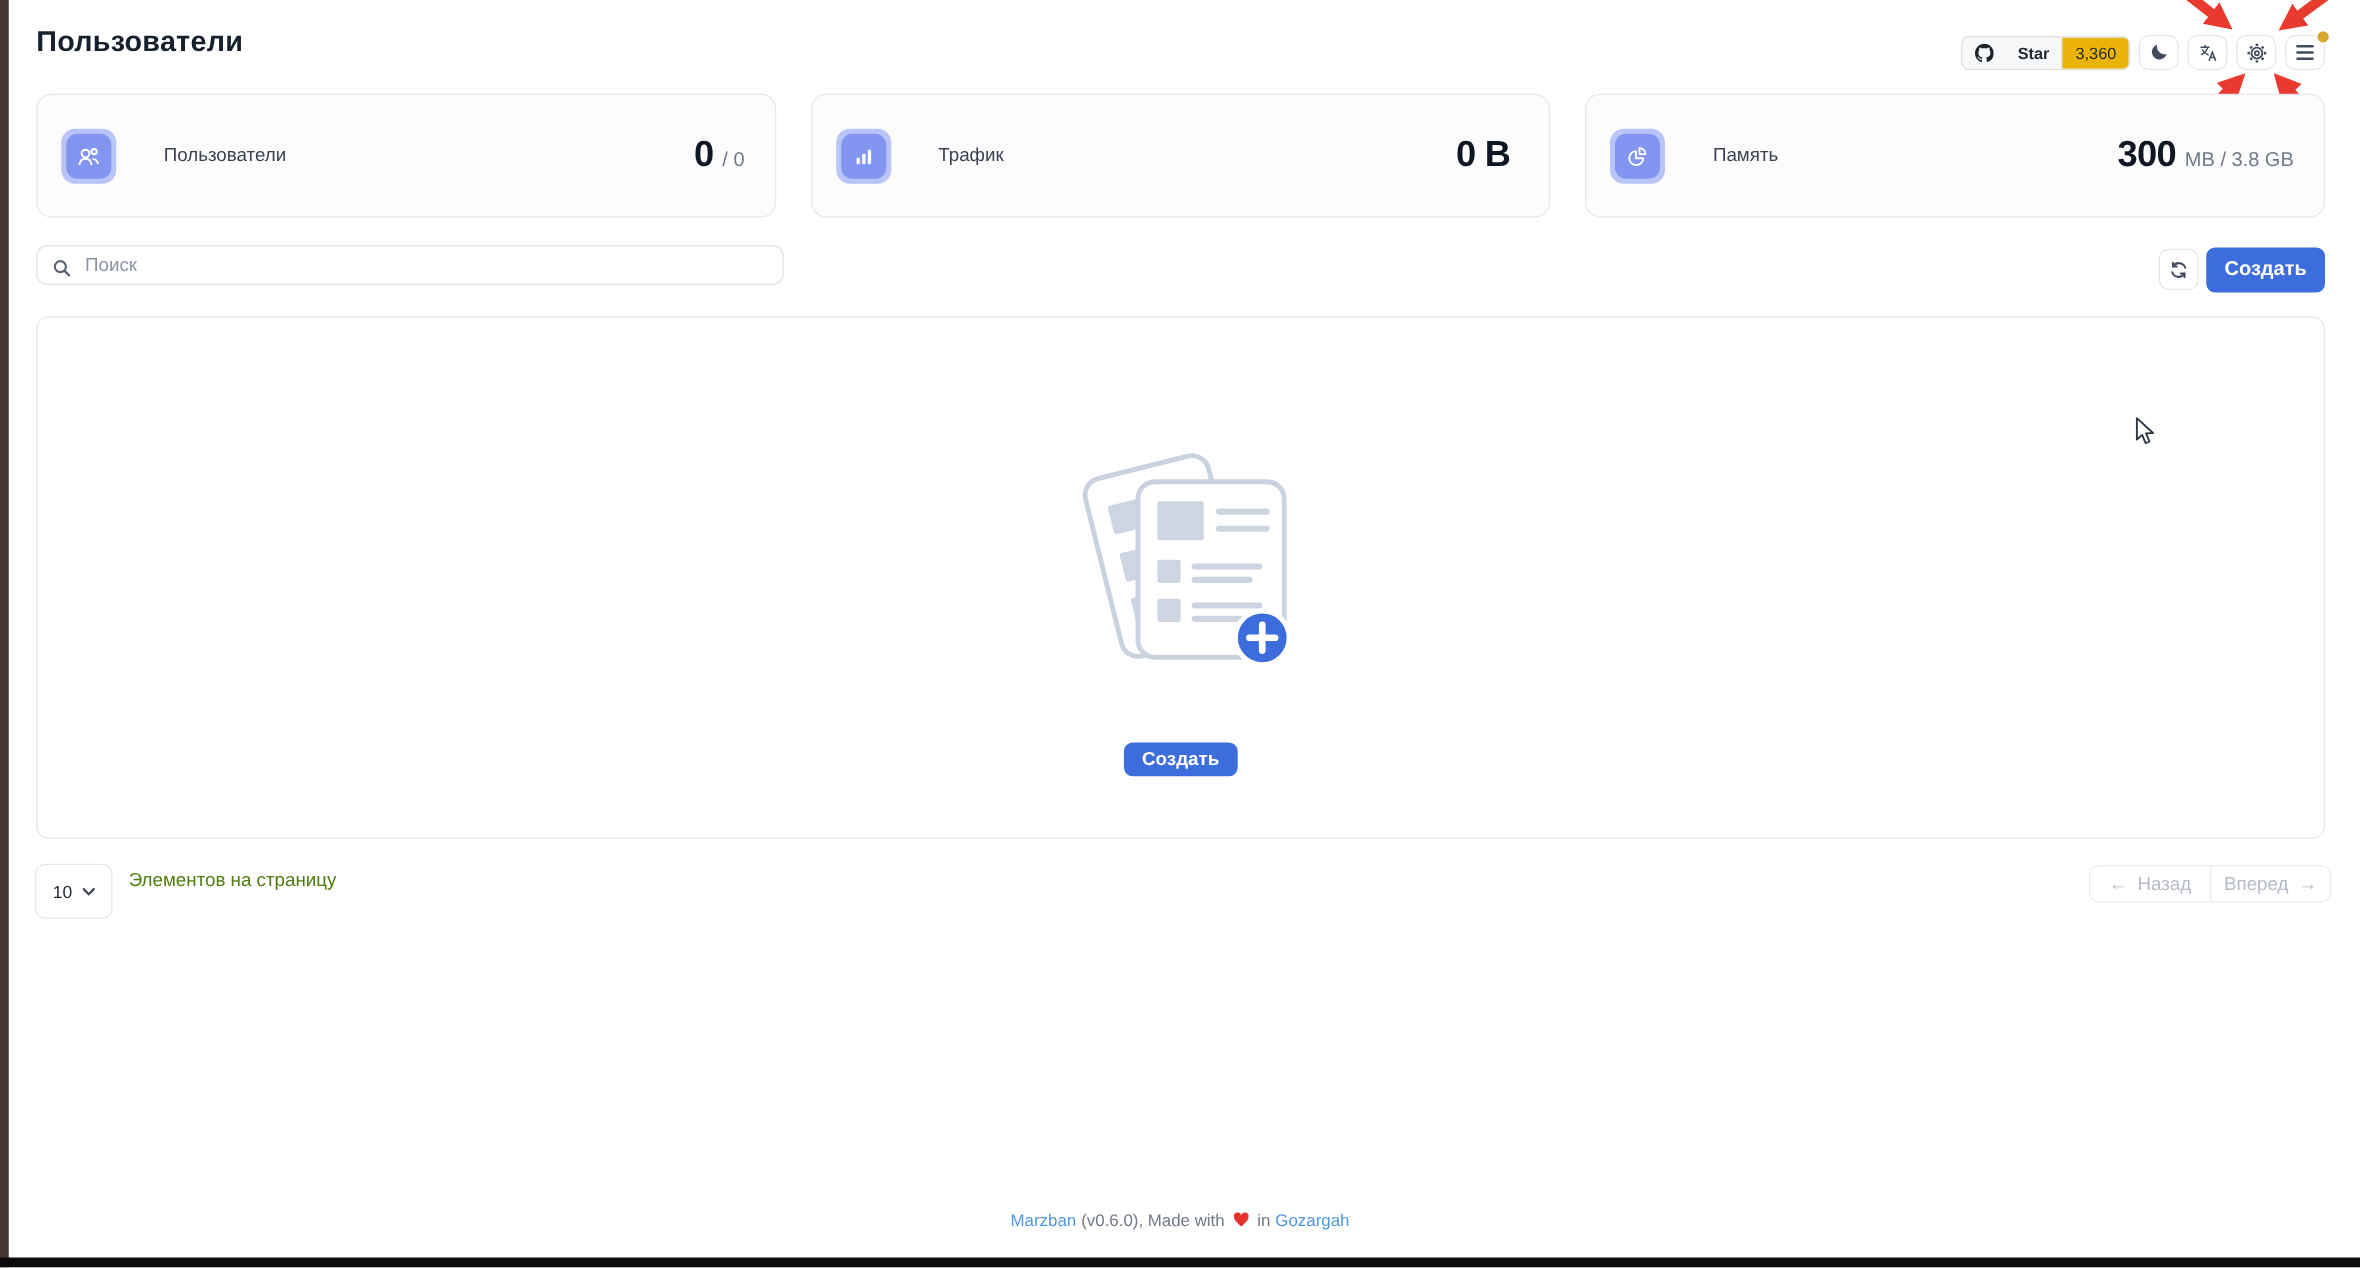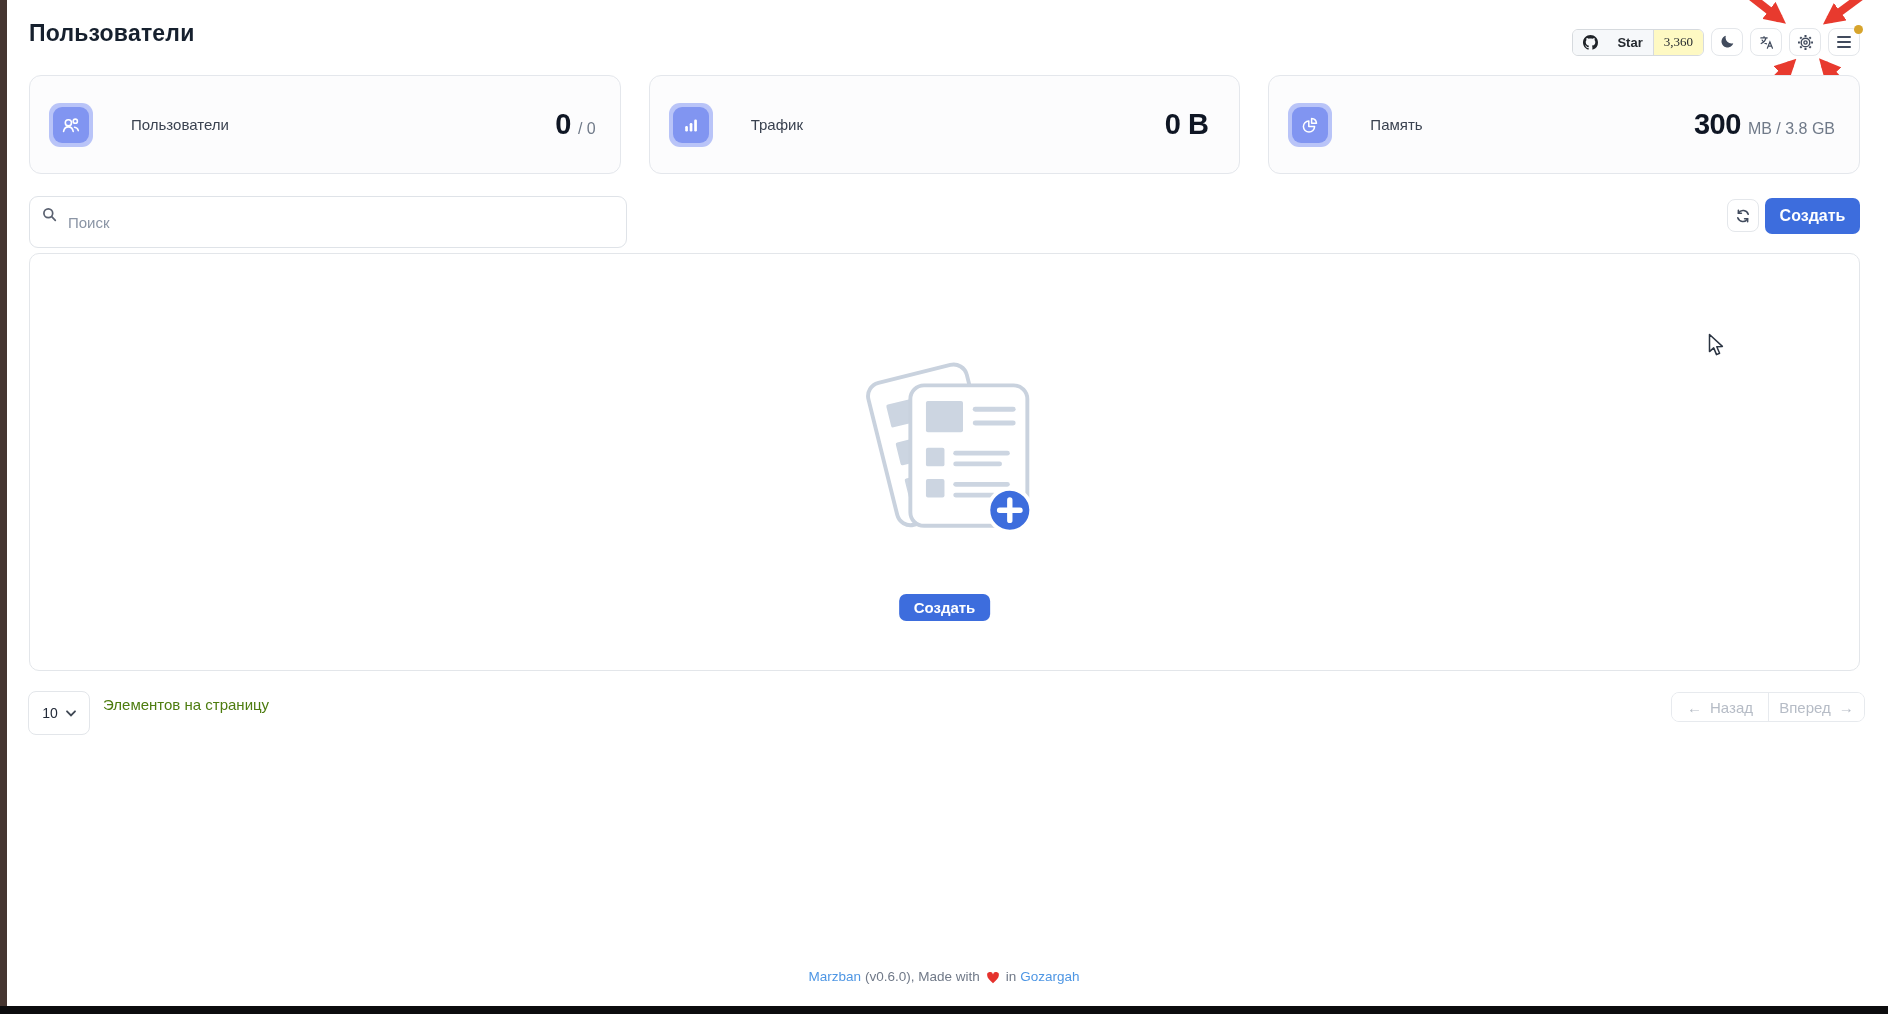--- a/index.html
+++ b/index.html
@@ -15,39 +15,39 @@
   .bottom-strip { left:0; top:1006px; width:1888px; height:8px; background:#0c0c0e; }
 
   
   .page-title { left:29px; top:20px; font-size:23px; font-weight:700; color:#16202e; letter-spacing:.2px; }
 
   
   .toolbar { top:28px; right:28px; display:flex; align-items:center; gap:7px; }
   .gh-star { display:flex; height:27px; border:1px solid #d6dade; border-radius:6px; overflow:hidden; font-size:13px; color:#24292f; cursor:pointer; }
   .gh-star .seg { display:flex; align-items:center; gap:19px; padding:0 10px; }
   .gh-star .seg.left { background:#f6f8fa; font-weight:600; border-right:1px solid #d6dade; }
-  .gh-star .seg.right { background:#fef9c3;font-family:Liberation Serif, serif; }
+  .gh-star .seg.right { background:#eab308; }
   .tool-btn { position:relative; width:32px; height:28px; background:#fff; border:1px solid #e4e7eb; border-radius:8px;
     display:flex; align-items:center; justify-content:center; cursor:pointer; color:#414b5d; }
   .menu-dot { position:absolute; top:-4px; right:-4px; width:9px; height:9px; border-radius:50%; background:#d7a42c; }
   .hamburger { display:flex; flex-direction:column; gap:3px; }
   .hamburger i { display:block; width:14px; height:2px; background:#414b5d; border-radius:2px; }
 
   
   .cards { left:29px; top:75px; width:1831px; height:99px; display:flex; gap:28px; }
   .card { flex:1; background:#fcfcfd; border:1px solid #e4e7ec; border-radius:12px; display:flex; align-items:center; padding:0 24px 0 19px; }
   .tile { width:44px; height:44px; border-radius:11px; background:#b9c4f8; display:flex; align-items:center; justify-content:center; flex:0 0 auto; }
   .tile .in { width:36px; height:36px; border-radius:9px; background:#8195f1; display:flex; align-items:center; justify-content:center; }
   .card-label { margin-left:38px; font-size:15px; color:#3a4250; }
   .card-value { margin-left:auto; display:flex; align-items:baseline; gap:7px; white-space:nowrap; }
   .card-value .main { font-size:29px; font-weight:700; color:#0f1624; letter-spacing:-.5px; }
   .card-value .sub { font-size:16px; color:#707a89; }
 
   
-  .search-wrap { left:29px; top:196px; width:598px; height:52px; }
+  .search-wrap { left:29px; top:196px; width:598px; height:32px; }
   .search-input { width:100%; height:100%; border:1px solid #dfe3e8; border-radius:9px; padding:0 12px 0 38px; font-size:15px; color:#2a3342; outline:none; font-family:inherit; background:#fff; }
   .search-input::placeholder { color:#8b95a5; }
   .search-glyph { position:absolute; left:12px; top:10px; }
   .refresh-btn { left:1727px; top:199px; width:32px; height:33px; background:#fff; border:1px solid #e4e7eb; border-radius:8px; display:flex; align-items:center; justify-content:center; cursor:pointer; }
   .create-btn { left:1765px; top:198px; width:95px; height:36px; background:#3d6ddd; color:#fff; border:none; border-radius:7px;
     font-size:16px; font-weight:700; font-family:inherit; cursor:pointer; display:flex; align-items:center; justify-content:center; }
 
   
   .table-card { left:29px; top:253px; width:1831px; height:418px; background:#fff; border:1px solid #e3e6ea; border-radius:10px; }
   .thead { display:flex; align-items:center; height:32px; border-bottom:1px solid #e9ecef; background:#fdfdfe; border-radius:10px 10px 0 0;
@@ -62,21 +62,21 @@
 
   
   .page-size { left:28px; top:691px; width:62px; height:44px; border:1px solid #e3e6ea; border-radius:8px; background:#fff;
     display:flex; align-items:center; justify-content:center; gap:8px; font-size:14px; color:#222a38; cursor:pointer; }
   .per-page-label { left:103px; top:696px; font-size:15px; color:#4d7c0f; }
   .nav-group { left:1671px; top:692px; height:30px; display:flex; border:1px solid #e7eaee; border-radius:8px; overflow:hidden; background:#fff; }
   .nav-btn { width:96px; display:flex; align-items:center; justify-content:center; gap:8px; font-size:15px; color:#b6bcc6; background:#fff; border:none; font-family:inherit; cursor:default; }
   .nav-btn.next { border-left:1px solid #e7eaee; }
 
   
-  .footer { top:969px; width:100%; display:flex; justify-content:center; align-items:flex-end; gap:4px; font-size:13.5px; color:#707988; }
+  .footer { top:969px; width:100%; display:flex; justify-content:center; align-items:flex-start; gap:4px; font-size:13.5px; color:#707988; }
   .footer a { color:#4e96e4; text-decoration:none; cursor:pointer; }
   .heart { margin:0 2px; }
 
   .arrows-svg { left:1628px; top:0; pointer-events:none; }
   .cursor { left:1708px; top:333px; pointer-events:none; }
 </style>
 </head>
 <body>
 
 <div class="abs left-strip"></div>

